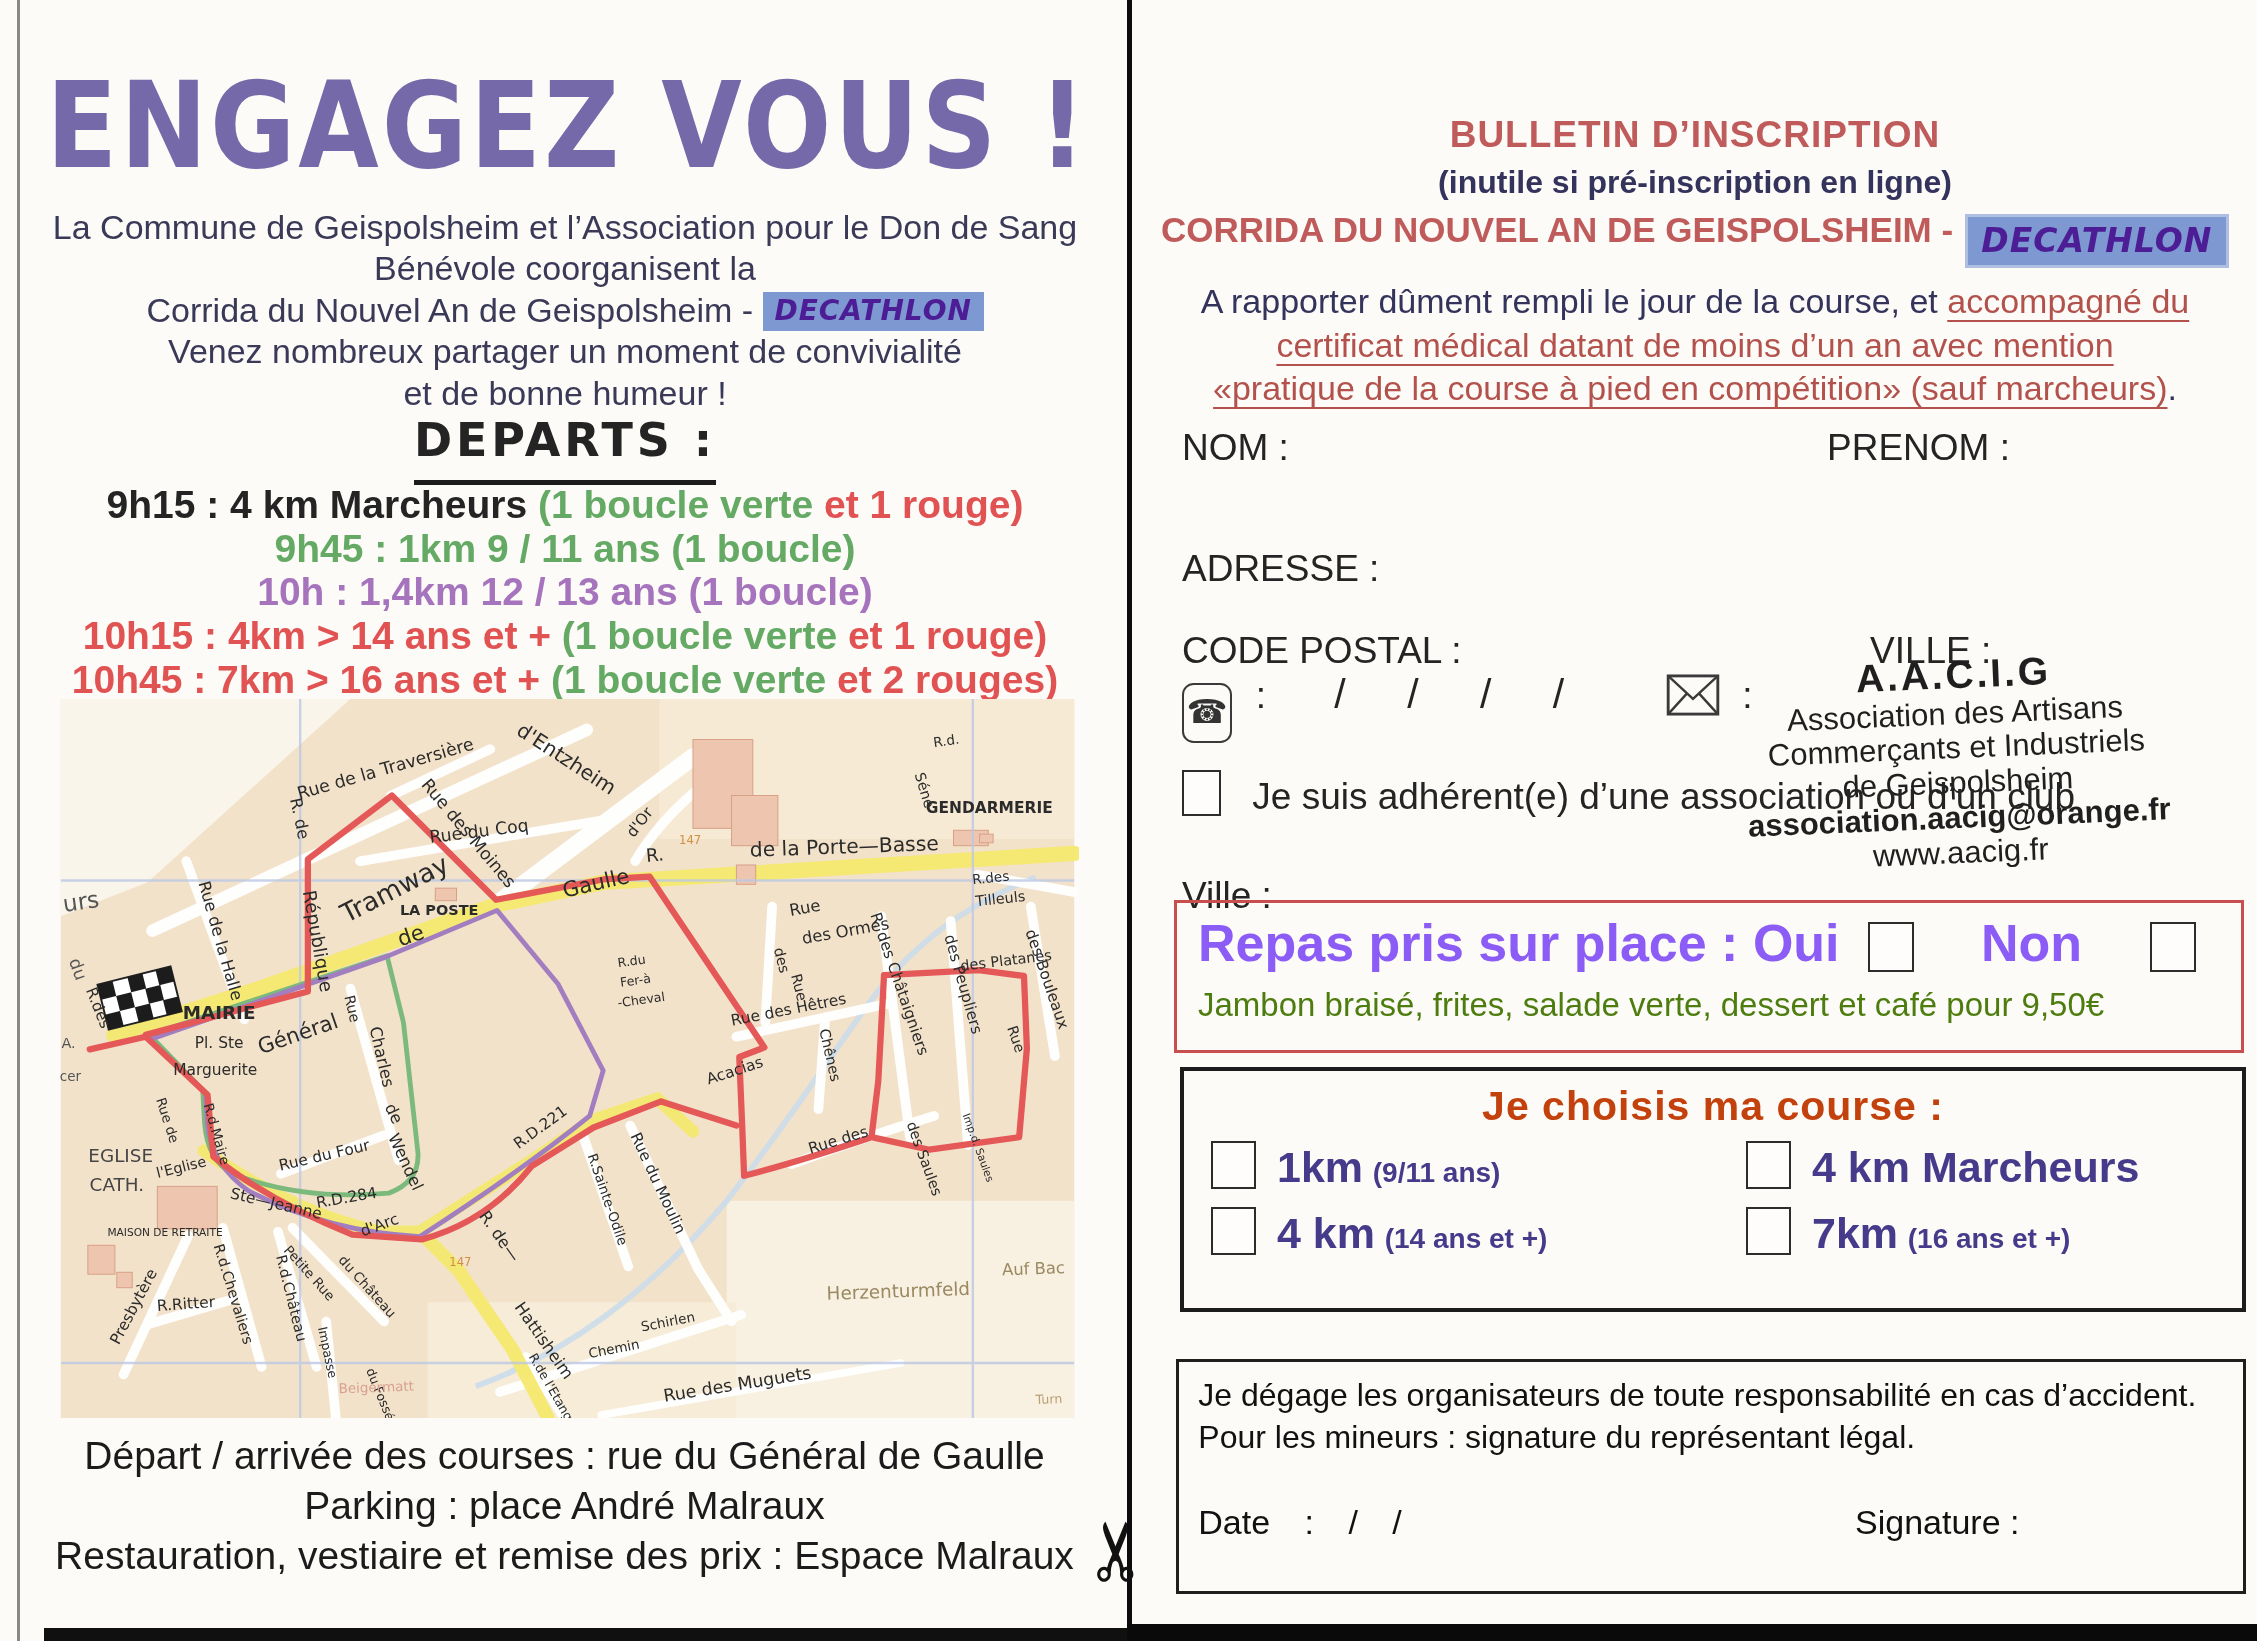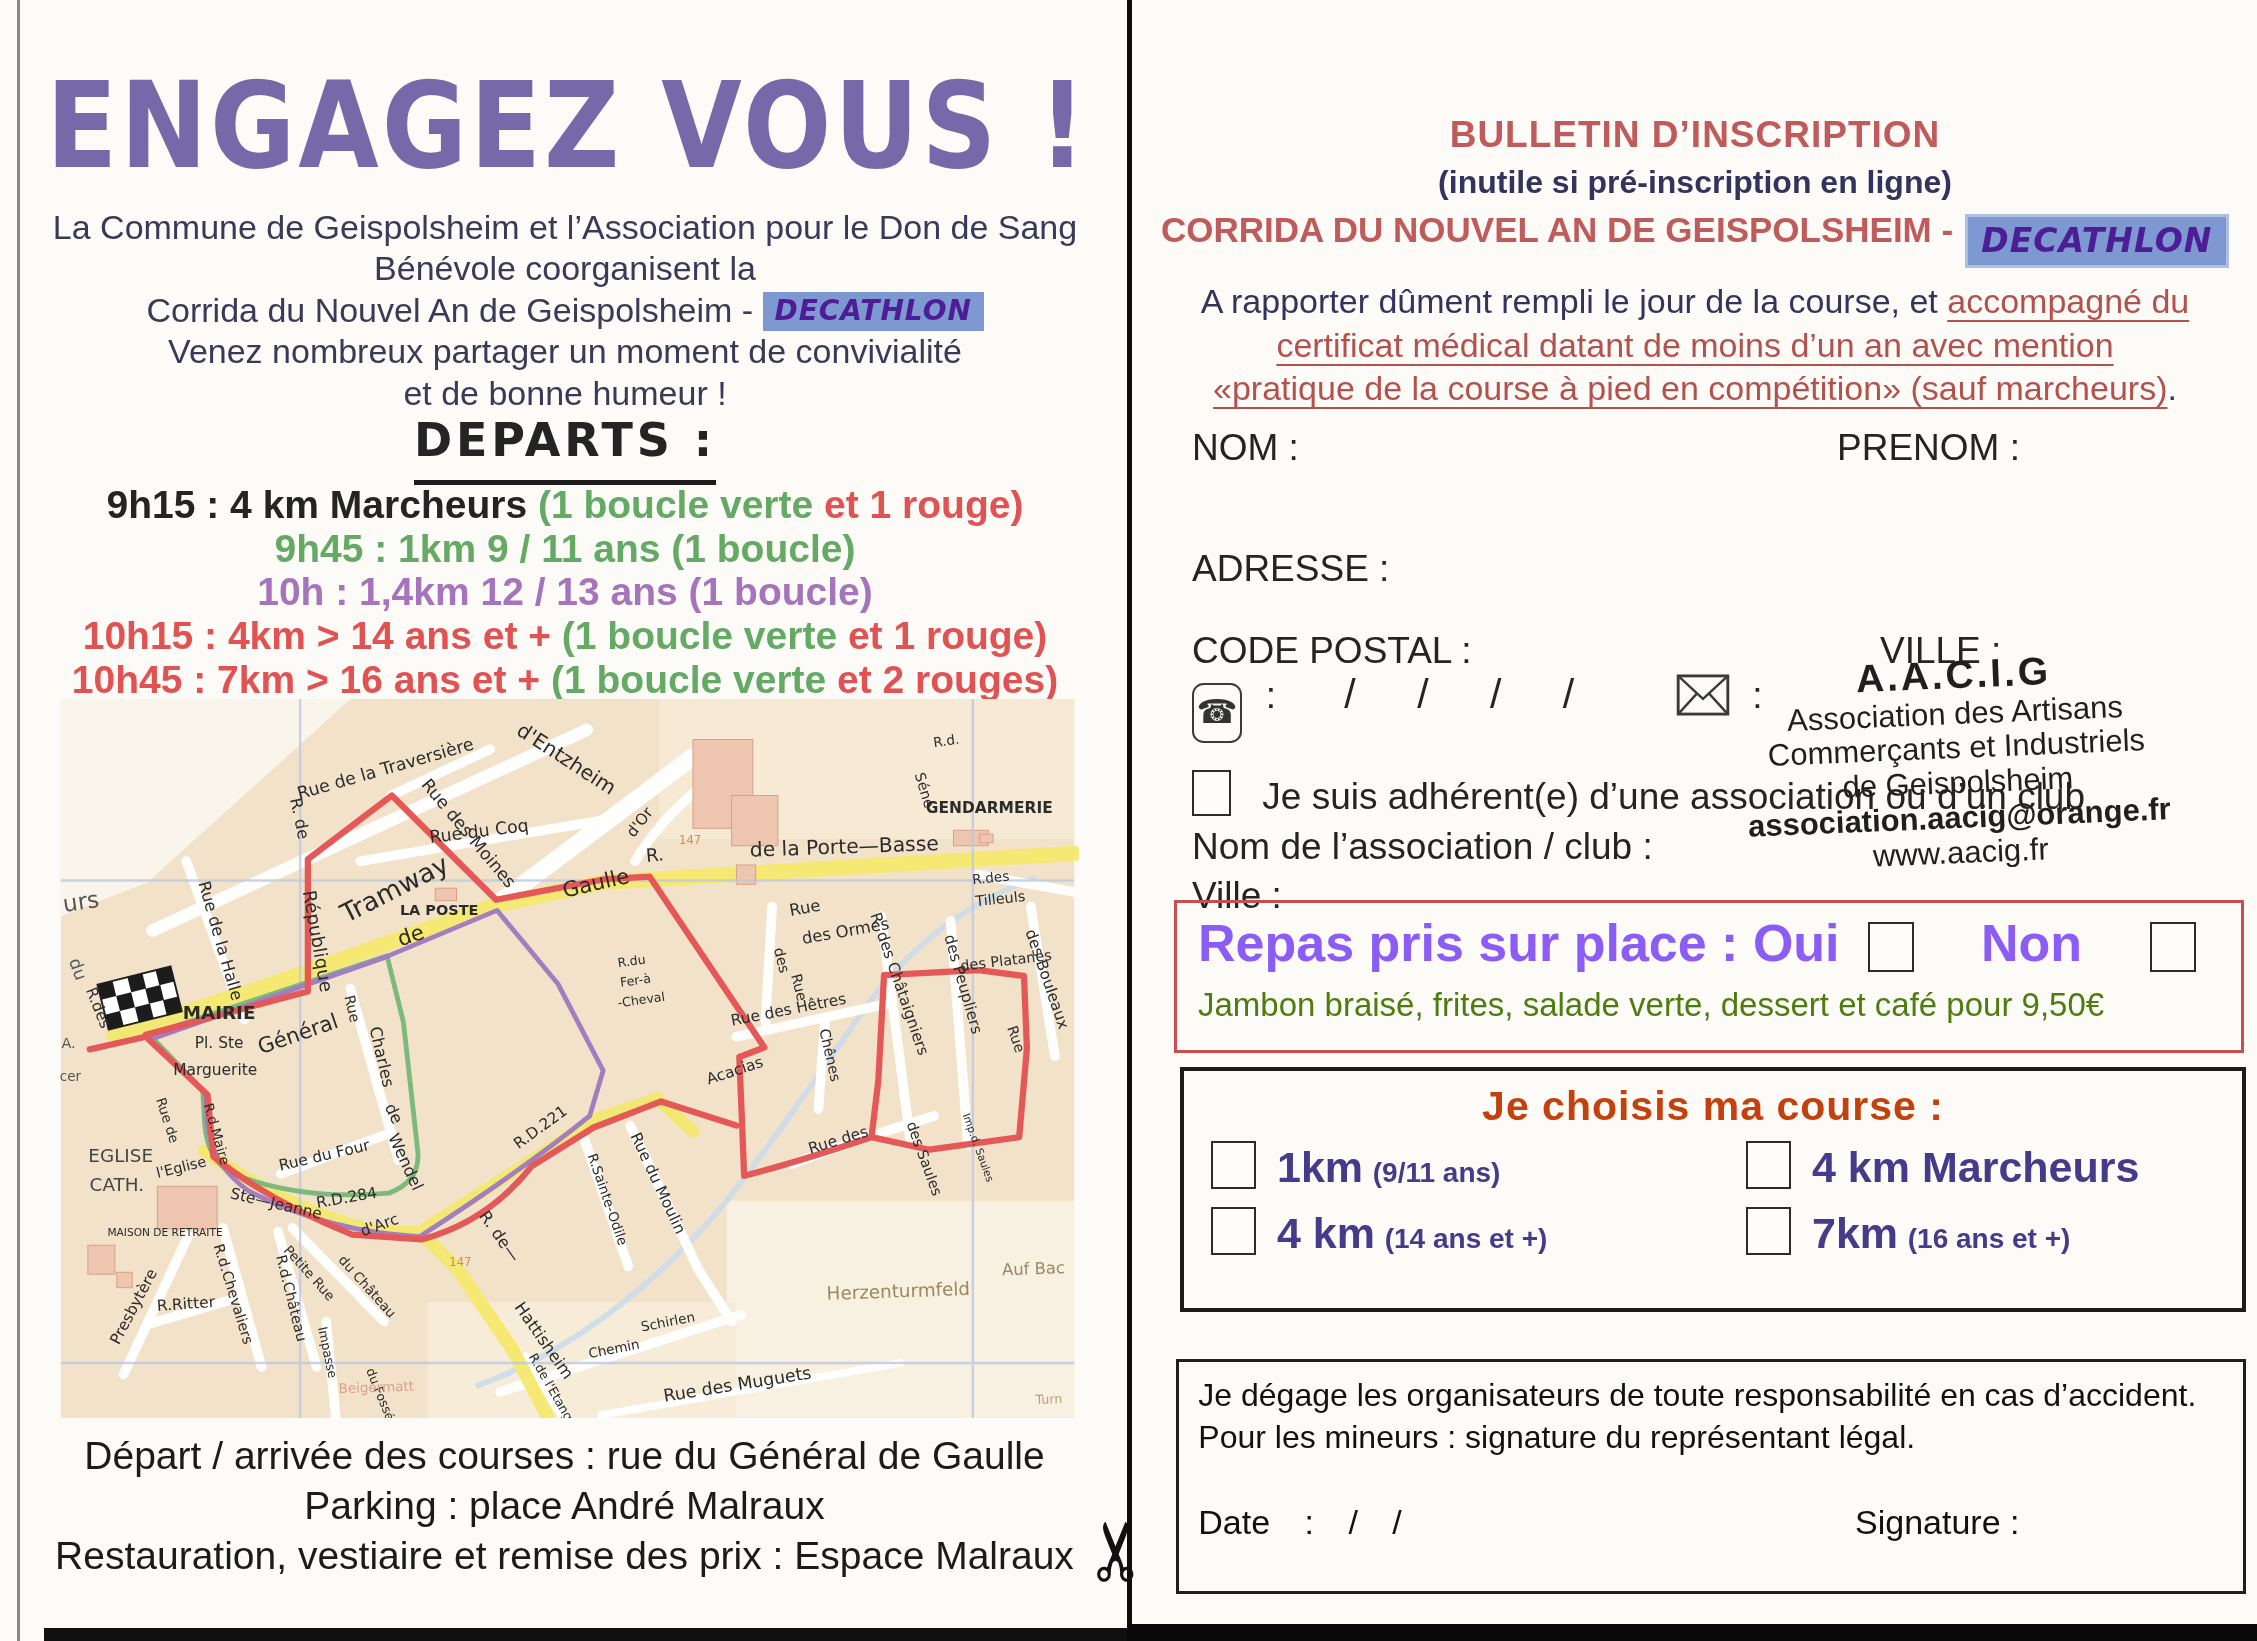--- a/index.html
+++ b/index.html
@@ -38,21 +38,21 @@
   .r-title{position:absolute;left:0;top:114px;width:100%;text-align:center;
            font-weight:bold;font-size:37px;letter-spacing:1px;color:#c05b5b;}
   .r-sub{position:absolute;left:0;top:164px;width:100%;text-align:center;
          font-weight:bold;font-size:32px;color:#33335c;}
   .r-event{position:absolute;left:0;top:210px;width:100%;text-align:center;
            font-weight:bold;font-size:35px;color:#c05b5b;white-space:nowrap;}
   .r-medical{position:absolute;left:0;top:280px;width:100%;text-align:center;
              font-size:34px;line-height:1.28;}
   .ms-navy{color:#33335c}
   .ms-redu{color:#b3524d;text-decoration:underline;text-decoration-thickness:2.4px;text-underline-offset:6.8px;}
-  .frow{position:absolute;left:60px;right:9.7px;font-size:37px;color:#242424;white-space:nowrap;}
+  .frow{position:absolute;left:50px;right:9.7px;font-size:37px;color:#242424;white-space:nowrap;}
   .abs{position:absolute;}
   .slashes{word-spacing:33px;margin-left:33px;}
   .tel-slashes{word-spacing:50px;font-size:41px;}
   .cb{display:inline-block;border:2.9px solid #2c2c2c;background:rgba(255,255,255,.6);vertical-align:-6.8px;}
   .cb-sexe{width:29px;height:37px;border-width:2.4px;margin-left:5.8px;}
   .cb-adh{width:35px;height:42px;}
   .cb-repas{width:42px;height:46px;vertical-align:-11.6px;}
   .cb-course{width:41px;height:44px;}
   .phone-box{display:inline-block;width:46px;height:56px;border:2.9px solid #3a3a3a;border-radius:11.6px;
              text-align:center;line-height:54px;font-size:33px;color:#333;vertical-align:-15.4px;}
@@ -333,23 +333,20 @@
       <div class="ln">Commerçants et Industriels</div>
       <div class="ln">de Geispolsheim</div>
       <div class="ln" style="font-weight:bold;">association.aacig@orange.fr</div>
       <div class="ln">www.aacig.fr</div>
     </div>
 
     <div class="frow" style="top:770px;">
       <span class="cb cb-adh"></span>
       <span style="margin-left:21px;">Je suis adhérent(e) d’une association ou d’un club</span>
     </div>
-    <div class="frow" style="top:826px;">
-      <span>Nom de l’association / club :</span>
-    </div>
     <div class="frow" style="top:875px;">
       <span>Ville :</span>
     </div>
 
     <div class="repas-box">
       <div class="repas-l1">
         <span>Repas pris sur place :  Oui</span>
         <span class="cb cb-repas" style="margin-left:13.5px;"></span>
         <span style="margin-left:53px;">Non</span>
         <span class="cb cb-repas" style="margin-left:53px;"></span>

